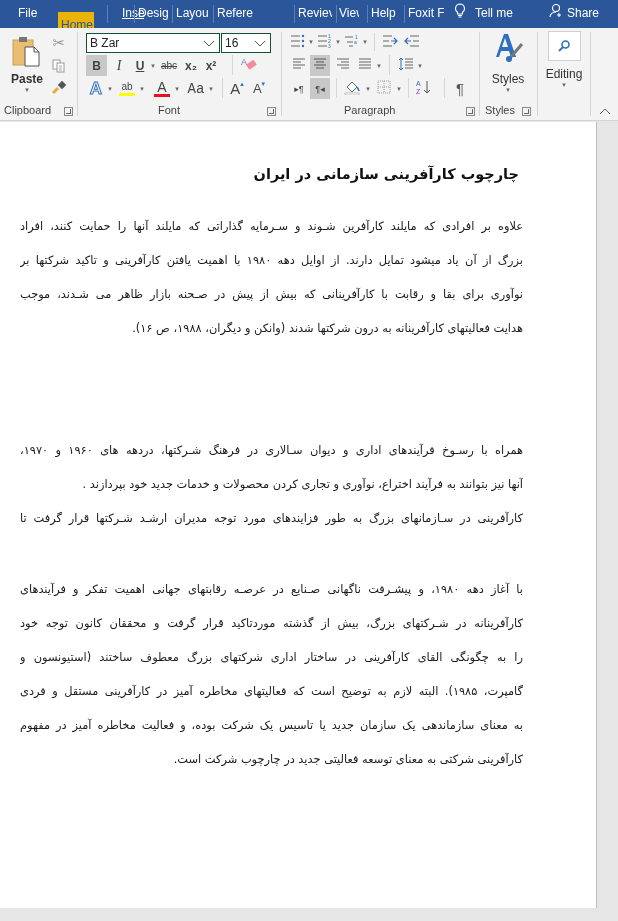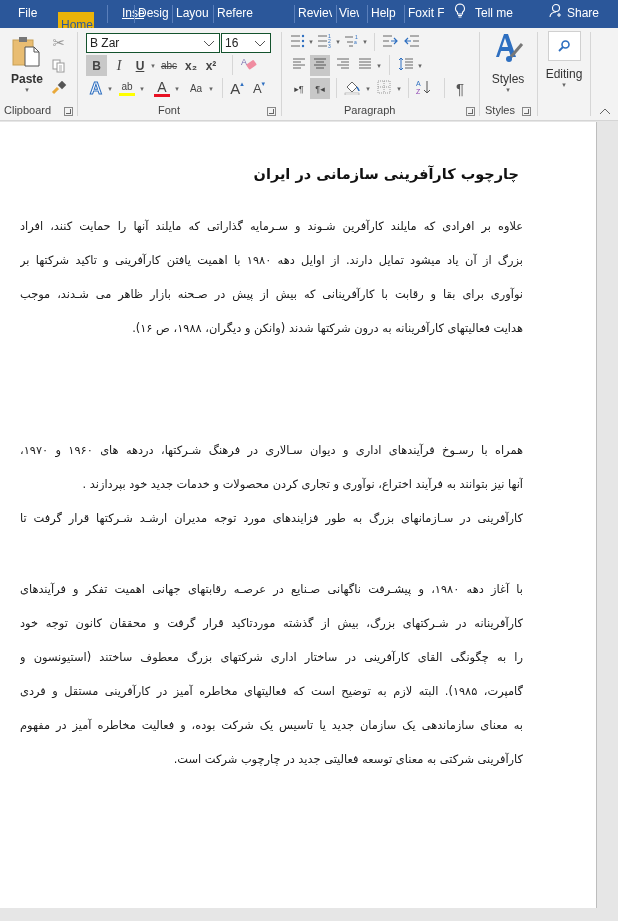--- a/index.html
+++ b/index.html
@@ -152,21 +152,21 @@
   <div class="icon-btn" style="left:117px;top:50px;width:20px;height:21px;flex-direction:column;">
     <span style="font-size:10px;line-height:12px;">ab</span>
     <span style="width:16px;height:3px;background:#ffff00;"></span>
   </div>
   <div class="icon-btn dd-arrow" style="left:138px;top:50px;width:8px;height:21px;">▾</div>
   <div class="icon-btn" style="left:152px;top:50px;width:20px;height:21px;flex-direction:column;">
     <span style="font-size:14px;line-height:14px;color:#444;">A</span>
     <span style="width:16px;height:3px;background:#e81123;"></span>
   </div>
   <div class="icon-btn dd-arrow" style="left:173px;top:50px;width:8px;height:21px;">▾</div>
-  <div class="icon-btn" style="left:186px;top:50px;width:20px;height:21px;font-size:10px;">Aa</div>
+  <div class="icon-btn" style="left:186px;top:50px;width:20px;height:21px;font-size:14px;font-family:Liberation Mono, monospace;">Aa</div>
   <div class="icon-btn dd-arrow" style="left:207px;top:50px;width:8px;height:21px;">▾</div>
   <div class="group-sep" style="left:222px;top:50px;height:20px;"></div>
   <div class="icon-btn" style="left:228px;top:50px;width:18px;height:21px;font-size:15px;">
     <span>A</span>
       <span style="font-size:7px;color:#2e6fc0;margin-top:-10px;">▴</span>
   </div>
   <div class="icon-btn" style="left:250px;top:50px;width:18px;height:21px;font-size:13px;">
     <span>A</span>
       <span style="font-size:7px;color:#2e6fc0;margin-top:-10px;">▾</span>
   </div>

